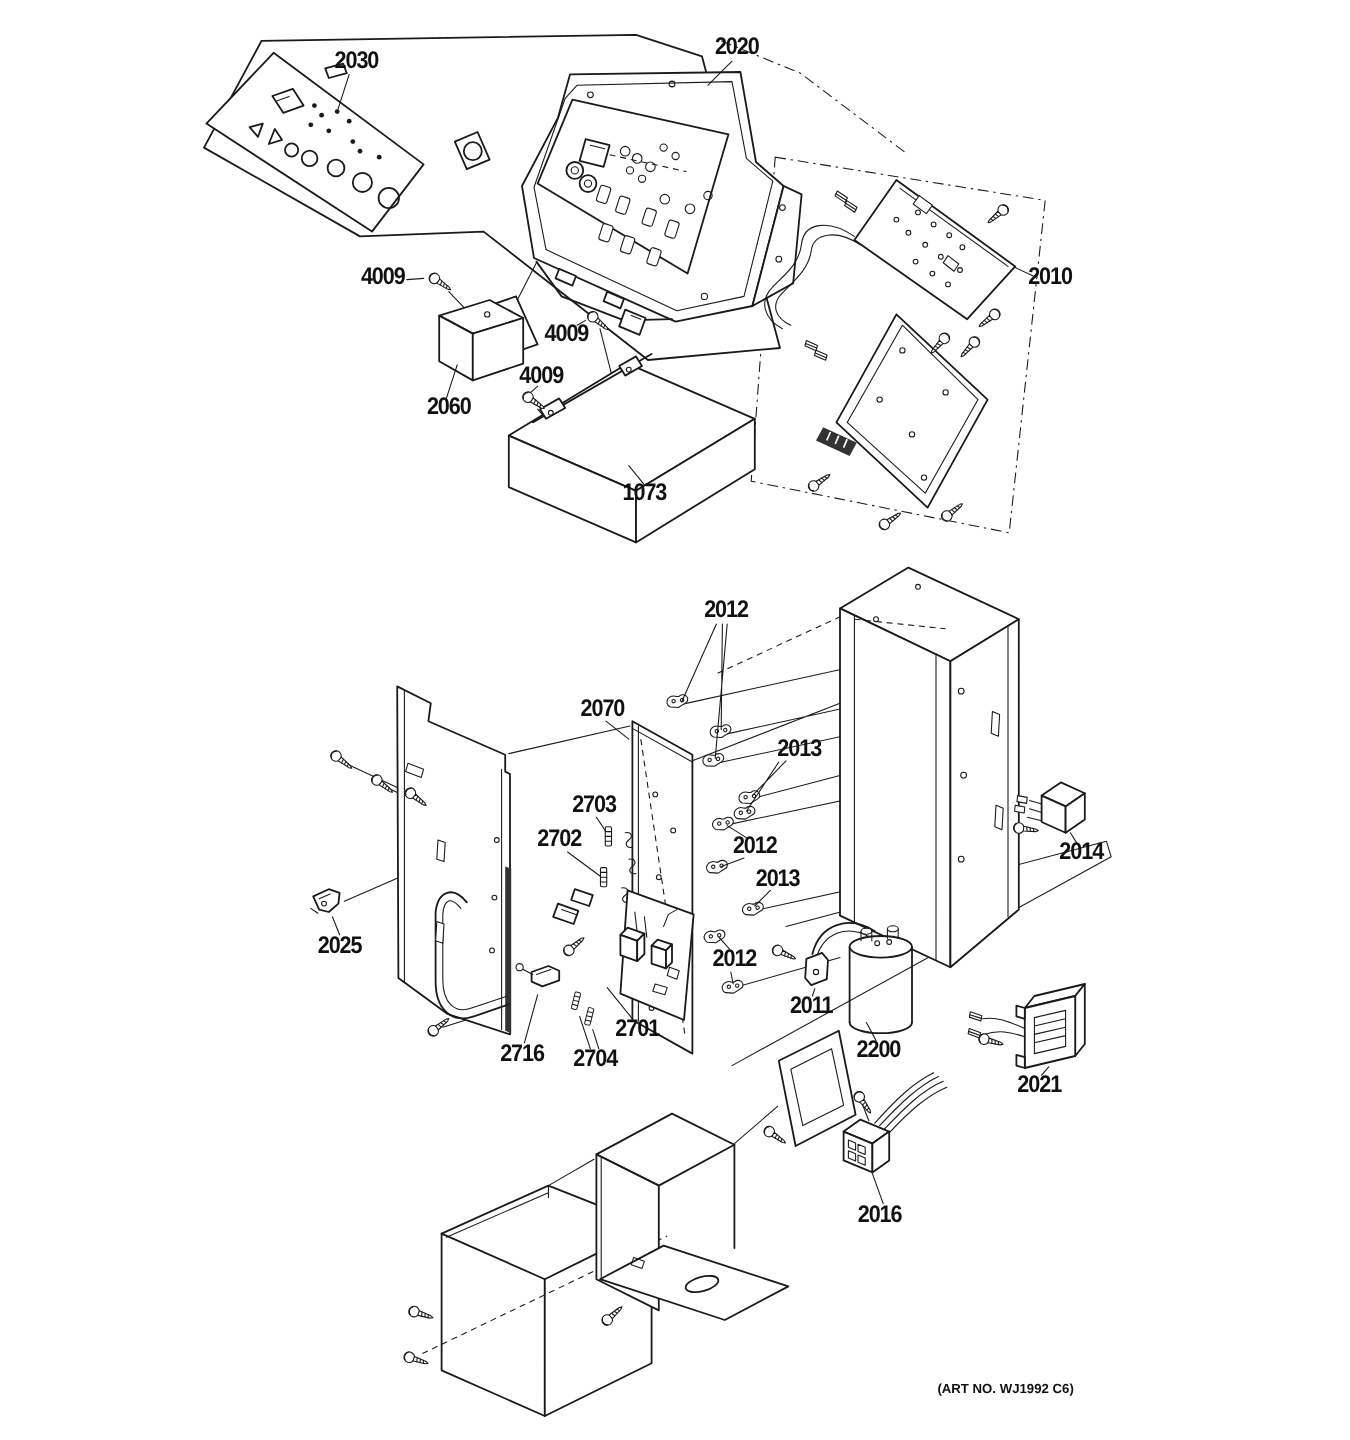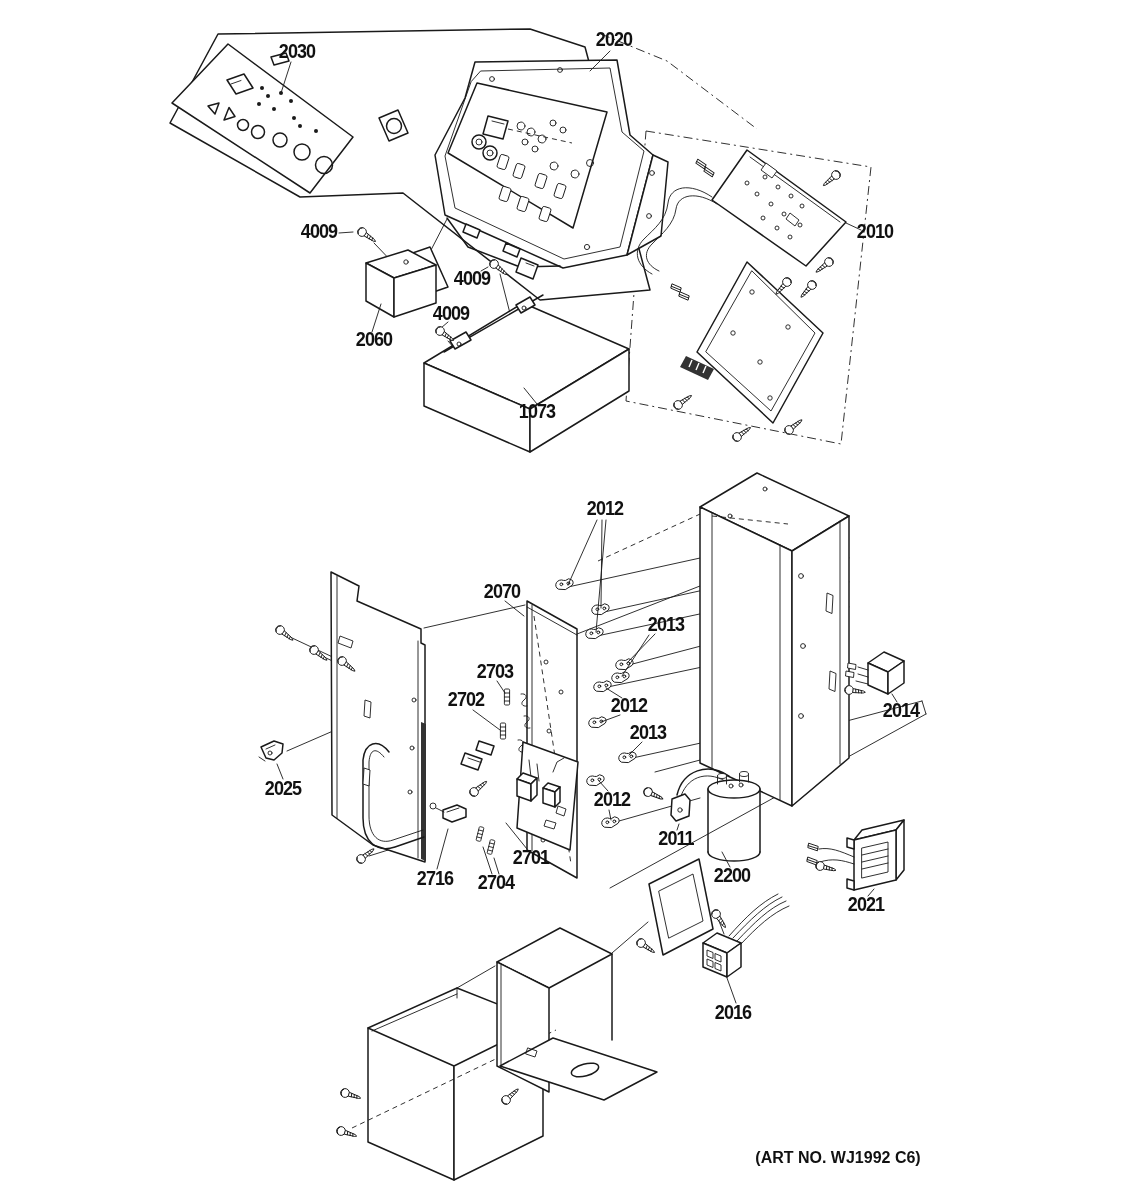--- a/index.html
+++ b/index.html
@@ -2,21 +2,21 @@
 <html><head>
 <meta charset="utf-8">
 <style>
   html,body{margin:0;padding:0;background:#fff;}
   .stage{position:relative;width:962px;height:1200px;background:#ffffff;overflow:hidden;
          font-family:"Liberation Sans",sans-serif;}
   .stage svg{position:absolute;left:0;top:0;}
   .part-label{position:absolute;transform:translate(-50%,-52%) scaleX(.9);
       font-weight:700;font-size:20px;letter-spacing:-1px;color:#111;white-space:nowrap;}
   .art-no{position:absolute;transform:translate(-50%,-50%);font-weight:700;
-      font-size:16px;letter-spacing:0;color:#111;white-space:nowrap;}
+      font-size:11px;letter-spacing:0;color:#111;white-space:nowrap;}
   
   .ln{fill:none;stroke:#1a1a1a;stroke-width:1.5;stroke-linejoin:round;stroke-linecap:round;}
   .tn{fill:none;stroke:#1a1a1a;stroke-width:.9;stroke-linejoin:round;stroke-linecap:round;}
   .f {fill:#ffffff;stroke:#1a1a1a;stroke-width:1.5;stroke-linejoin:round;}
   .ft{fill:#ffffff;stroke:#1a1a1a;stroke-width:.9;stroke-linejoin:round;}
   .dd{fill:none;stroke:#1a1a1a;stroke-width:.9;stroke-dasharray:9 4 2 4;}
   .ds{fill:none;stroke:#1a1a1a;stroke-width:.9;stroke-dasharray:5 4;}
   .dk{fill:#333;stroke:none;}
 </style>
 </head>

